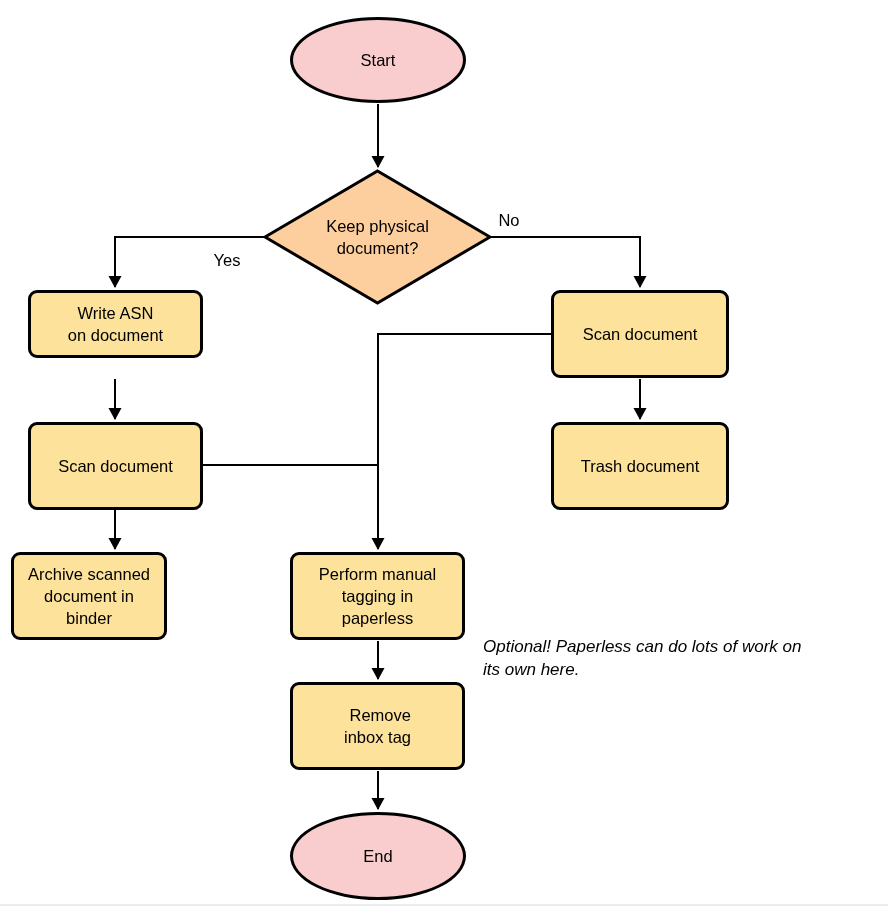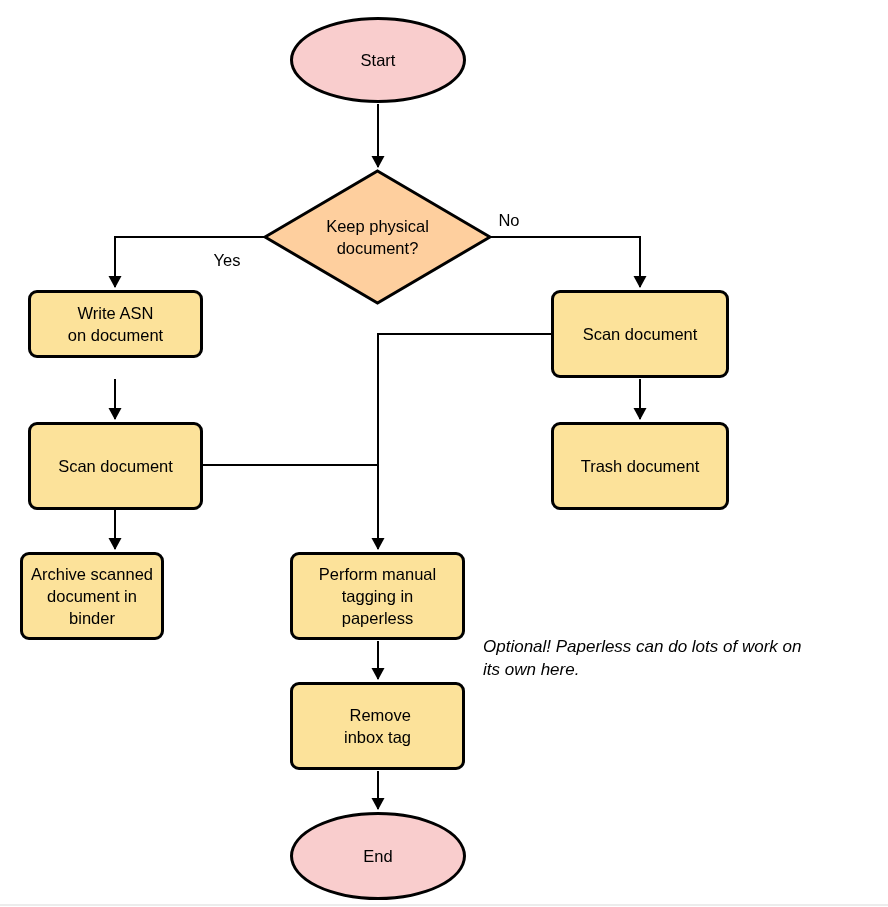--- a/index.html
+++ b/index.html
@@ -98,21 +98,21 @@
 
   <div class="node process" style="left: 28px; top: 290px; width: 175px; height: 68px; background-color: rgb(252, 226, 154);">
     <span class="node-label">Write ASN
 on document</span>
   </div>
 
   <div class="node process" style="left: 28px; top: 422px; width: 175px; height: 88px; background-color: rgb(252, 226, 154);">
     <span class="node-label">Scan document</span>
   </div>
 
-  <div class="node process" style="left: 20px; top: 552px; width: 144px; height: 88px; background-color: rgb(252, 226, 154);">
+  <div class="node process" style="left: 11px; top: 552px; width: 156px; height: 88px; background-color: rgb(252, 226, 154);">
     <span class="node-label">Archive scanned
 document in
 binder</span>
   </div>
 
   <div class="node process" style="left: 551px; top: 290px; width: 178px; height: 88px; background-color: rgb(252, 226, 154);">
     <span class="node-label">Scan document</span>
   </div>
 
   <div class="node process" style="left: 551px; top: 422px; width: 178px; height: 88px; background-color: rgb(252, 226, 154);">

